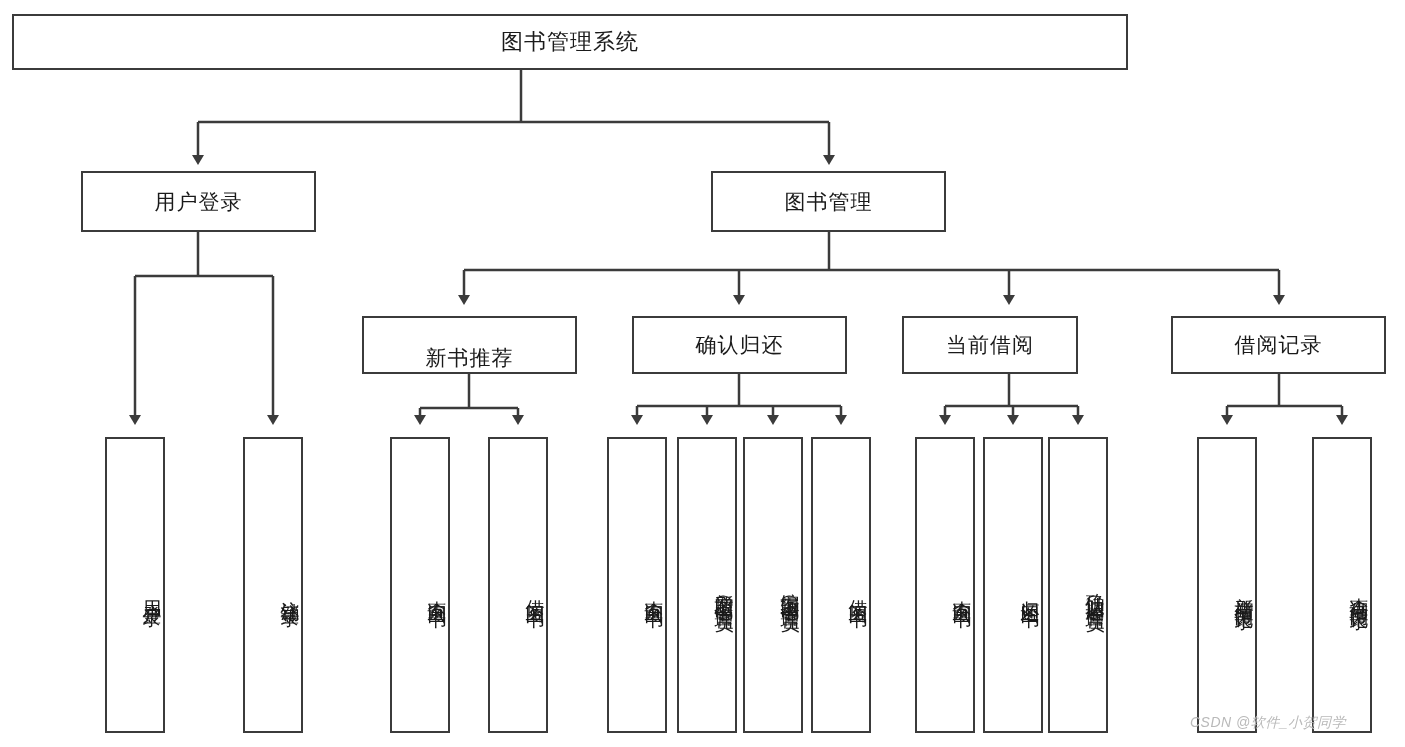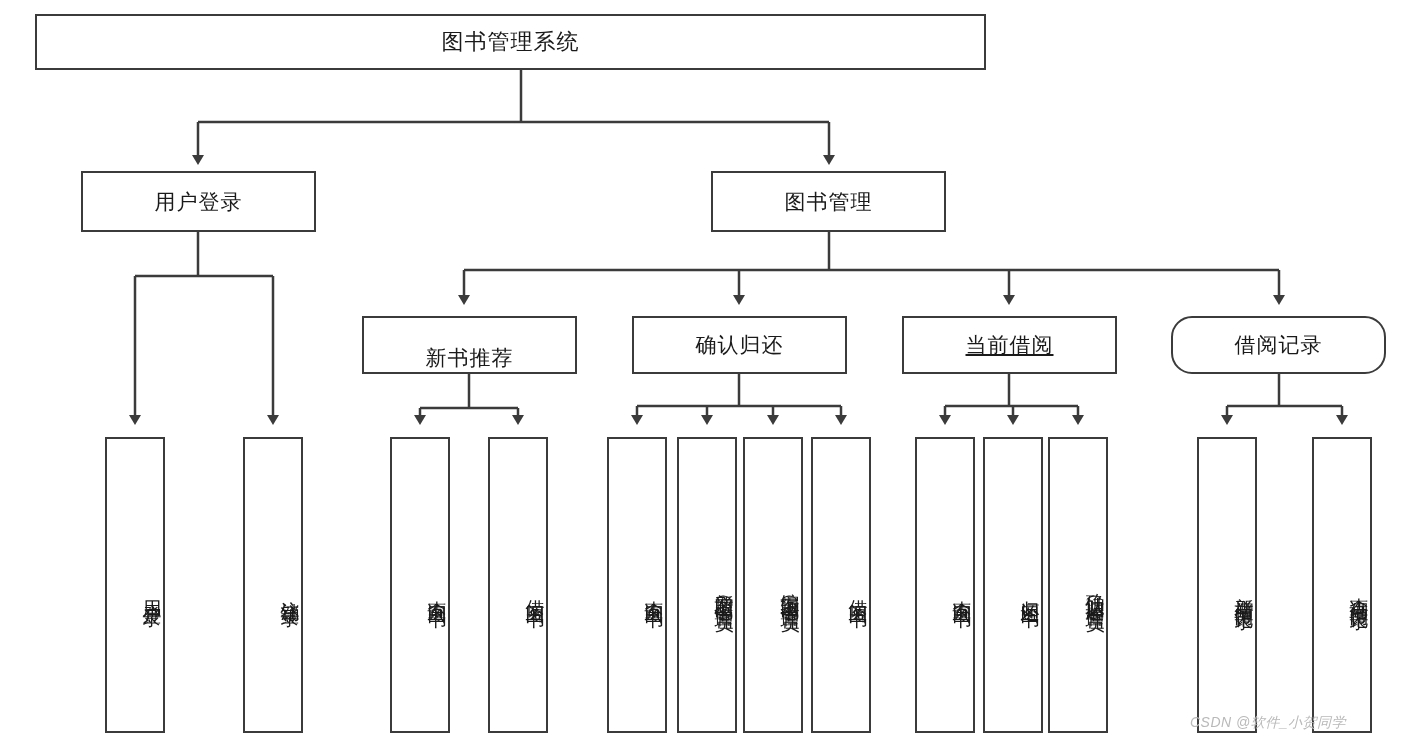--- a/index.html
+++ b/index.html
@@ -164,41 +164,41 @@
       <path d="M1227,406 L1342,406"></path>
       <path d="M1227,406 L1227,412"></path>
       <path d="M1342,406 L1342,412"></path>
     </g>
     <g stroke="#3b3b3b" stroke-width="2.5" fill="none" marker-end="url(#arrow)">
       <path d="M1227,412 L1227,416"></path>
       <path d="M1342,412 L1342,416"></path>
     </g>
   </svg>
 
-  <div class="node horiz root" style="left:35px; top:14px; width:951px; height:56px;">
+  <div class="node horiz root" style="left:12px; top:14px; width:1116px; height:56px;">
     <span>图书管理系统</span>
   </div>
 
   <div class="node horiz" style="left:81px; top:171px; width:235px; height:61px;">
     <span>用户登录</span>
   </div>
   <div class="node horiz" style="left:711px; top:171px; width:235px; height:61px;">
     <span>图书管理</span>
   </div>
 
   <div class="node horiz" style="left:362px; top:316px; width:215px; height:58px;align-items:flex-end;">
     <span>新书推荐</span>
   </div>
   <div class="node horiz" style="left:632px; top:316px; width:215px; height:58px;">
     <span>确认归还</span>
   </div>
-  <div class="node horiz" style="left:902px; top:316px; width:215px; height:58px;text-decoration:underline;">
+  <div class="node horiz" style="left:902px; top:316px; width:176px; height:58px;">
     <span>当前借阅</span>
   </div>
-  <div class="node horiz" style="left:1171px; top:316px; width:215px; height:58px;border-radius:21px;">
+  <div class="node horiz" style="left:1171px; top:316px; width:215px; height:58px;">
     <span>借阅记录</span>
   </div>
 
   <div class="node vert" style="left:105px; top:437px; width:60px; height:296px;">
     <span class="vlabel">用户登录</span>
   </div>
   <div class="node vert" style="left:243px; top:437px; width:60px; height:296px;">
     <span class="vlabel">注销登录</span>
   </div>
   <div class="node vert" style="left:390px; top:437px; width:60px; height:296px;">

